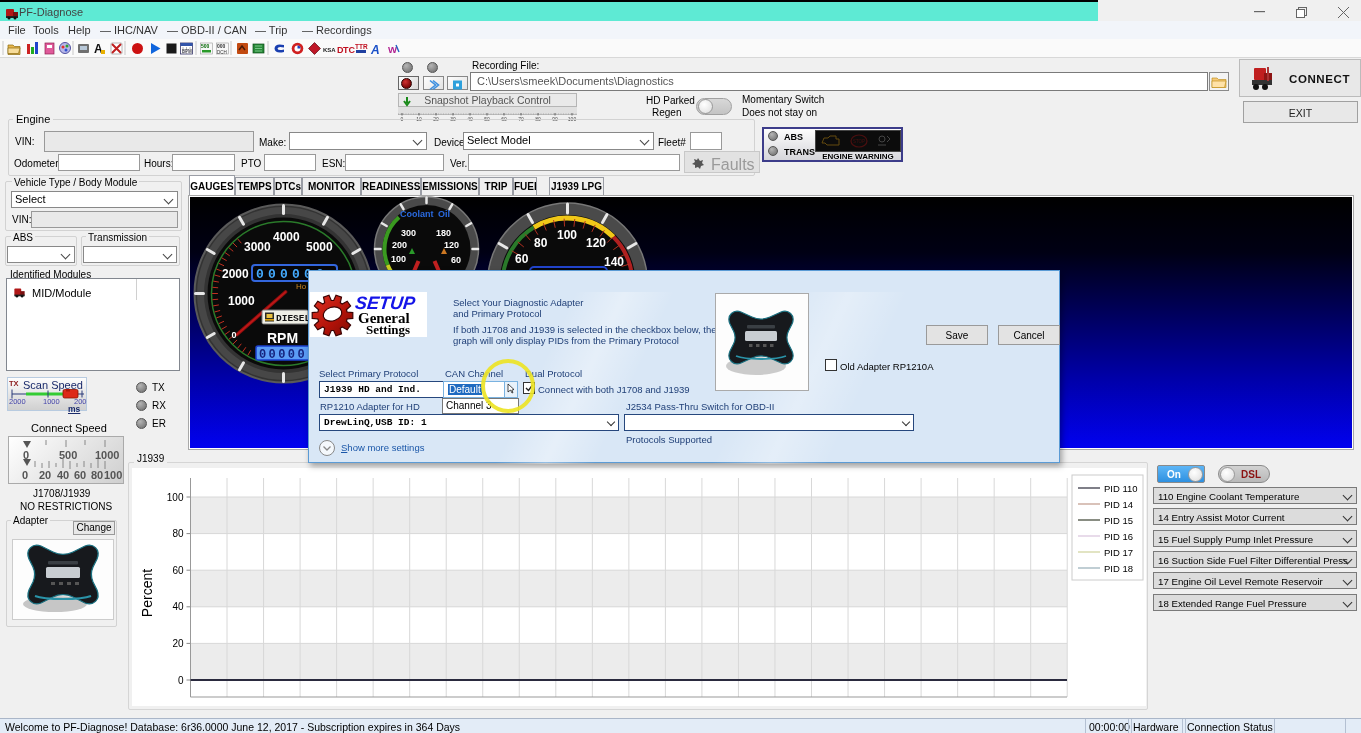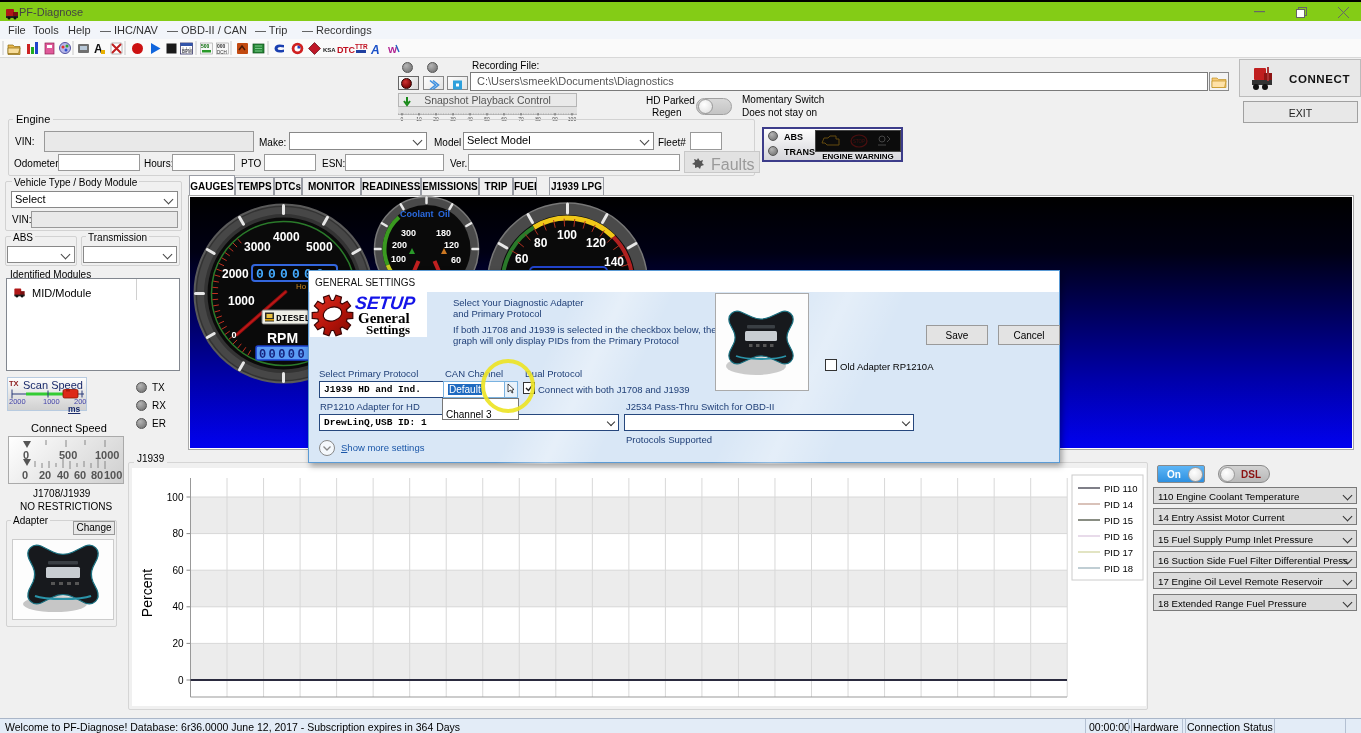--- a/index.html
+++ b/index.html
@@ -1,20 +1,20 @@
 <!DOCTYPE html>
 <html><head>
 <meta charset="utf-8">
 <style>
 * { margin:0; padding:0; box-sizing:border-box; }
 html,body { width:1361px; height:733px; overflow:hidden; }
 body { font-family:"Liberation Sans", sans-serif; background:#f0f0f0; position:relative; color:#000; }
 .abs { position:absolute; }
 
-#titlebar { position:absolute; left:0; top:0; width:1361px; height:21px; background:#84cc16; border-top:2px solid #000; }
+#titlebar { position:absolute; left:0; top:0; width:1098px; height:21px; background:#5eead4; border-top:2px solid #000; }
 #titletext { position:absolute; left:19px; top:4px; font-size:11px; color:#444; }
 
 #menubar { position:absolute; left:0; top:21px; width:1361px; height:18px; background:#f2f5fa; font-size:11px; color:#333; }
 #menubar span { position:absolute; top:3px; }
 
 #toolbar { position:absolute; left:0; top:39px; width:1361px; height:19px; background:#fafafa; border-bottom:1px solid #d8d8d8; }
 
 .led { position:absolute; width:11px; height:11px; border-radius:50%; background:radial-gradient(circle at 35% 30%, #b5b5b5, #6a6a6a); border:1px solid #555; }
 .hbtn { position:absolute; border:1px solid #8a8a8a; background:#fff; }
 #recfile { position:absolute; left:470px; top:72px; width:738px; height:19px; background:#fff; border:1px solid #7a7a7a; font-size:11px; color:#555; padding:2px 0 0 6px; }
@@ -266,21 +266,21 @@
 </div>
 <div id="exitbtn">EXIT</div>
 
 <fieldset style="left:8px;top:113px;width:747px;height:63px">
     <legend>Engine</legend>
   </fieldset>
 <div class="lbl" style="left:15px;top:136px">VIN:</div>
 <div class="txt txtdis" style="left:44px;top:131px;width:210px;height:21px"></div>
 <div class="lbl" style="left:259px;top:137px">Make:</div>
 <div class="sel" style="left:289px;top:132px;width:138px;height:18px"></div>
-<div class="lbl" style="left:434px;top:137px">Model</div>
+<div class="lbl" style="left:434px;top:137px">Device</div>
 <div class="sel" style="left:463px;top:132px;width:191px;height:18px">Select Model</div>
 <div class="lbl" style="left:658px;top:137px">Fleet#</div>
 <div class="txt" style="left:690px;top:132px;width:32px;height:18px"></div>
 <div class="lbl" style="left:14px;top:158px">Odometer:</div>
 <div class="txt" style="left:58px;top:154px;width:82px;height:17px"></div>
 <div class="lbl" style="left:144px;top:158px">Hours:</div>
 <div class="txt" style="left:172px;top:154px;width:63px;height:17px"></div>
 <div class="lbl" style="left:241px;top:158px">PTO</div>
 <div class="txt" style="left:264px;top:154px;width:52px;height:17px"></div>
 <div class="lbl" style="left:322px;top:158px">ESN:</div>
@@ -557,21 +557,20 @@
     <line x1="435.0123570983072" y1="79.56000704345706" x2="441.95247112792384" y2="78.6463236979167" stroke="#b03020" stroke-width="1" stroke-linecap="round"></line>
     <text x="326" y="67" font-size="12" font-weight="bold" fill="#fff">60</text>
     <text x="345" y="51" font-size="12" font-weight="bold" fill="#fff">80</text>
     <text x="368" y="43" font-size="12" font-weight="bold" fill="#fff">100</text>
     <text x="397" y="51" font-size="12" font-weight="bold" fill="#fff">120</text>
     <text x="415" y="70" font-size="12" font-weight="bold" fill="#fff">140</text>
     <rect x="341" y="71" width="77" height="14" rx="4" fill="#06060a" stroke="#2244cc" stroke-width="2"></rect>
   </svg>
 
 <div id="dialog">
-  <div id="dlgtitle">GENERAL SETTINGS</div>
   <div class="abs" style="left:1px;top:21px;width:117px;height:45px;background:#fff">
     <svg class="abs" style="left:1px;top:2px" width="44" height="43" viewBox="0 0 44 43">
       <defs>
           <linearGradient id="gearg" x1="0" y1="0" x2="1" y2="1">
             <stop offset="0" stop-color="#e03022"></stop>
             <stop offset="0.6" stop-color="#b01208"></stop>
             <stop offset="1" stop-color="#7a0c04"></stop>
           </linearGradient>
         </defs>
       <path d="M36.1 18.0 L41.8 18.6 L41.8 24.4 L36.1 25.0 L35.4 27.2 L39.6 31.1 L36.2 35.8 L31.2 32.9 L29.3 34.3 L30.5 39.9 L25.0 41.7 L22.7 36.5 L20.3 36.5 L18.0 41.7 L12.5 39.9 L13.7 34.3 L11.8 32.9 L6.8 35.8 L3.4 31.1 L7.6 27.2 L6.9 25.0 L1.2 24.4 L1.2 18.6 L6.9 18.0 L7.6 15.8 L3.4 11.9 L6.8 7.2 L11.8 10.1 L13.7 8.7 L12.5 3.1 L18.0 1.3 L20.3 6.5 L22.7 6.5 L25.0 1.3 L30.5 3.1 L29.3 8.7 L31.2 10.1 L36.2 7.2 L39.6 11.9 L35.4 15.8 Z" fill="url(#gearg)" stroke="#3a0404" stroke-width="1.2"></path>
@@ -606,21 +605,21 @@
   <div class="dlbl" style="left:531px;top:90px;color:#000">Old Adapter RP1210A</div>
   <div class="dlbl" style="left:10px;top:97px">Select Primary Protocol</div>
   <div class="dlbl" style="left:136px;top:97px">CAN Channel</div>
   <div class="dlbl" style="left:216px;top:97px">Dual Protocol</div>
   <div class="dcombo" style="left:10px;top:110px;width:141px;height:17px;font-family:'Liberation Mono',monospace;font-size:9.5px;font-weight:bold">J1939 HD and Ind.<span style="position:absolute;right:4px;top:4px;width:6px;height:6px;border-right:1px solid #333;border-bottom:1px solid #333;transform:rotate(45deg)"></span></div>
   <div class="dcombo" style="left:134px;top:110px;width:75px;height:17px;border-color:#7ab2e0"><span style="background:#1e6ac0;color:#fff;padding:0 1px">Default</span>
     <div class="abs" style="right:0;top:0;width:13px;height:15px;background:#e8f2fb;border-left:1px solid #7ab2e0"><svg width="12" height="14">
           <path d="M3 2 L3 10 L5.5 8 L7 11 L8 10.5 L6.8 8 L9 7.5 Z" fill="#fff" stroke="#000" stroke-width="0.7"></path>
         </svg></div>
   </div>
-  <div class="abs" style="left:133px;top:127px;width:77px;height:16px;background:#fff;border:1px solid #777;font-size:10px;padding:10px 3px;z-index:3">Channel 3</div>
+  <div class="abs" style="left:133px;top:127px;width:77px;height:16px;background:#fff;border:1px solid #777;font-size:10px;padding:1px 3px;z-index:3">Channel 3</div>
   <svg class="abs" style="left:171px;top:87px;z-index:4" width="56" height="56" viewBox="0 0 56 56">
       <circle cx="28" cy="28" r="25" fill="none" stroke="#ede426" stroke-width="4" opacity="0.92"></circle>
     </svg>
   <div class="abs" style="left:214px;top:111px;width:12px;height:12px;background:#fff;border:1px solid #333">
       <svg width="10" height="10" style="display:block">
         <path d="M2 5 L4.5 7.5 L8.5 2" fill="none" stroke="#222" stroke-width="1.4"></path>
       </svg>
     </div>
   <div class="dlbl" style="left:229px;top:113px">Connect with both J1708 and J1939</div>
   <div class="dlbl" style="left:11px;top:130px">RP1210 Adapter for HD</div>

